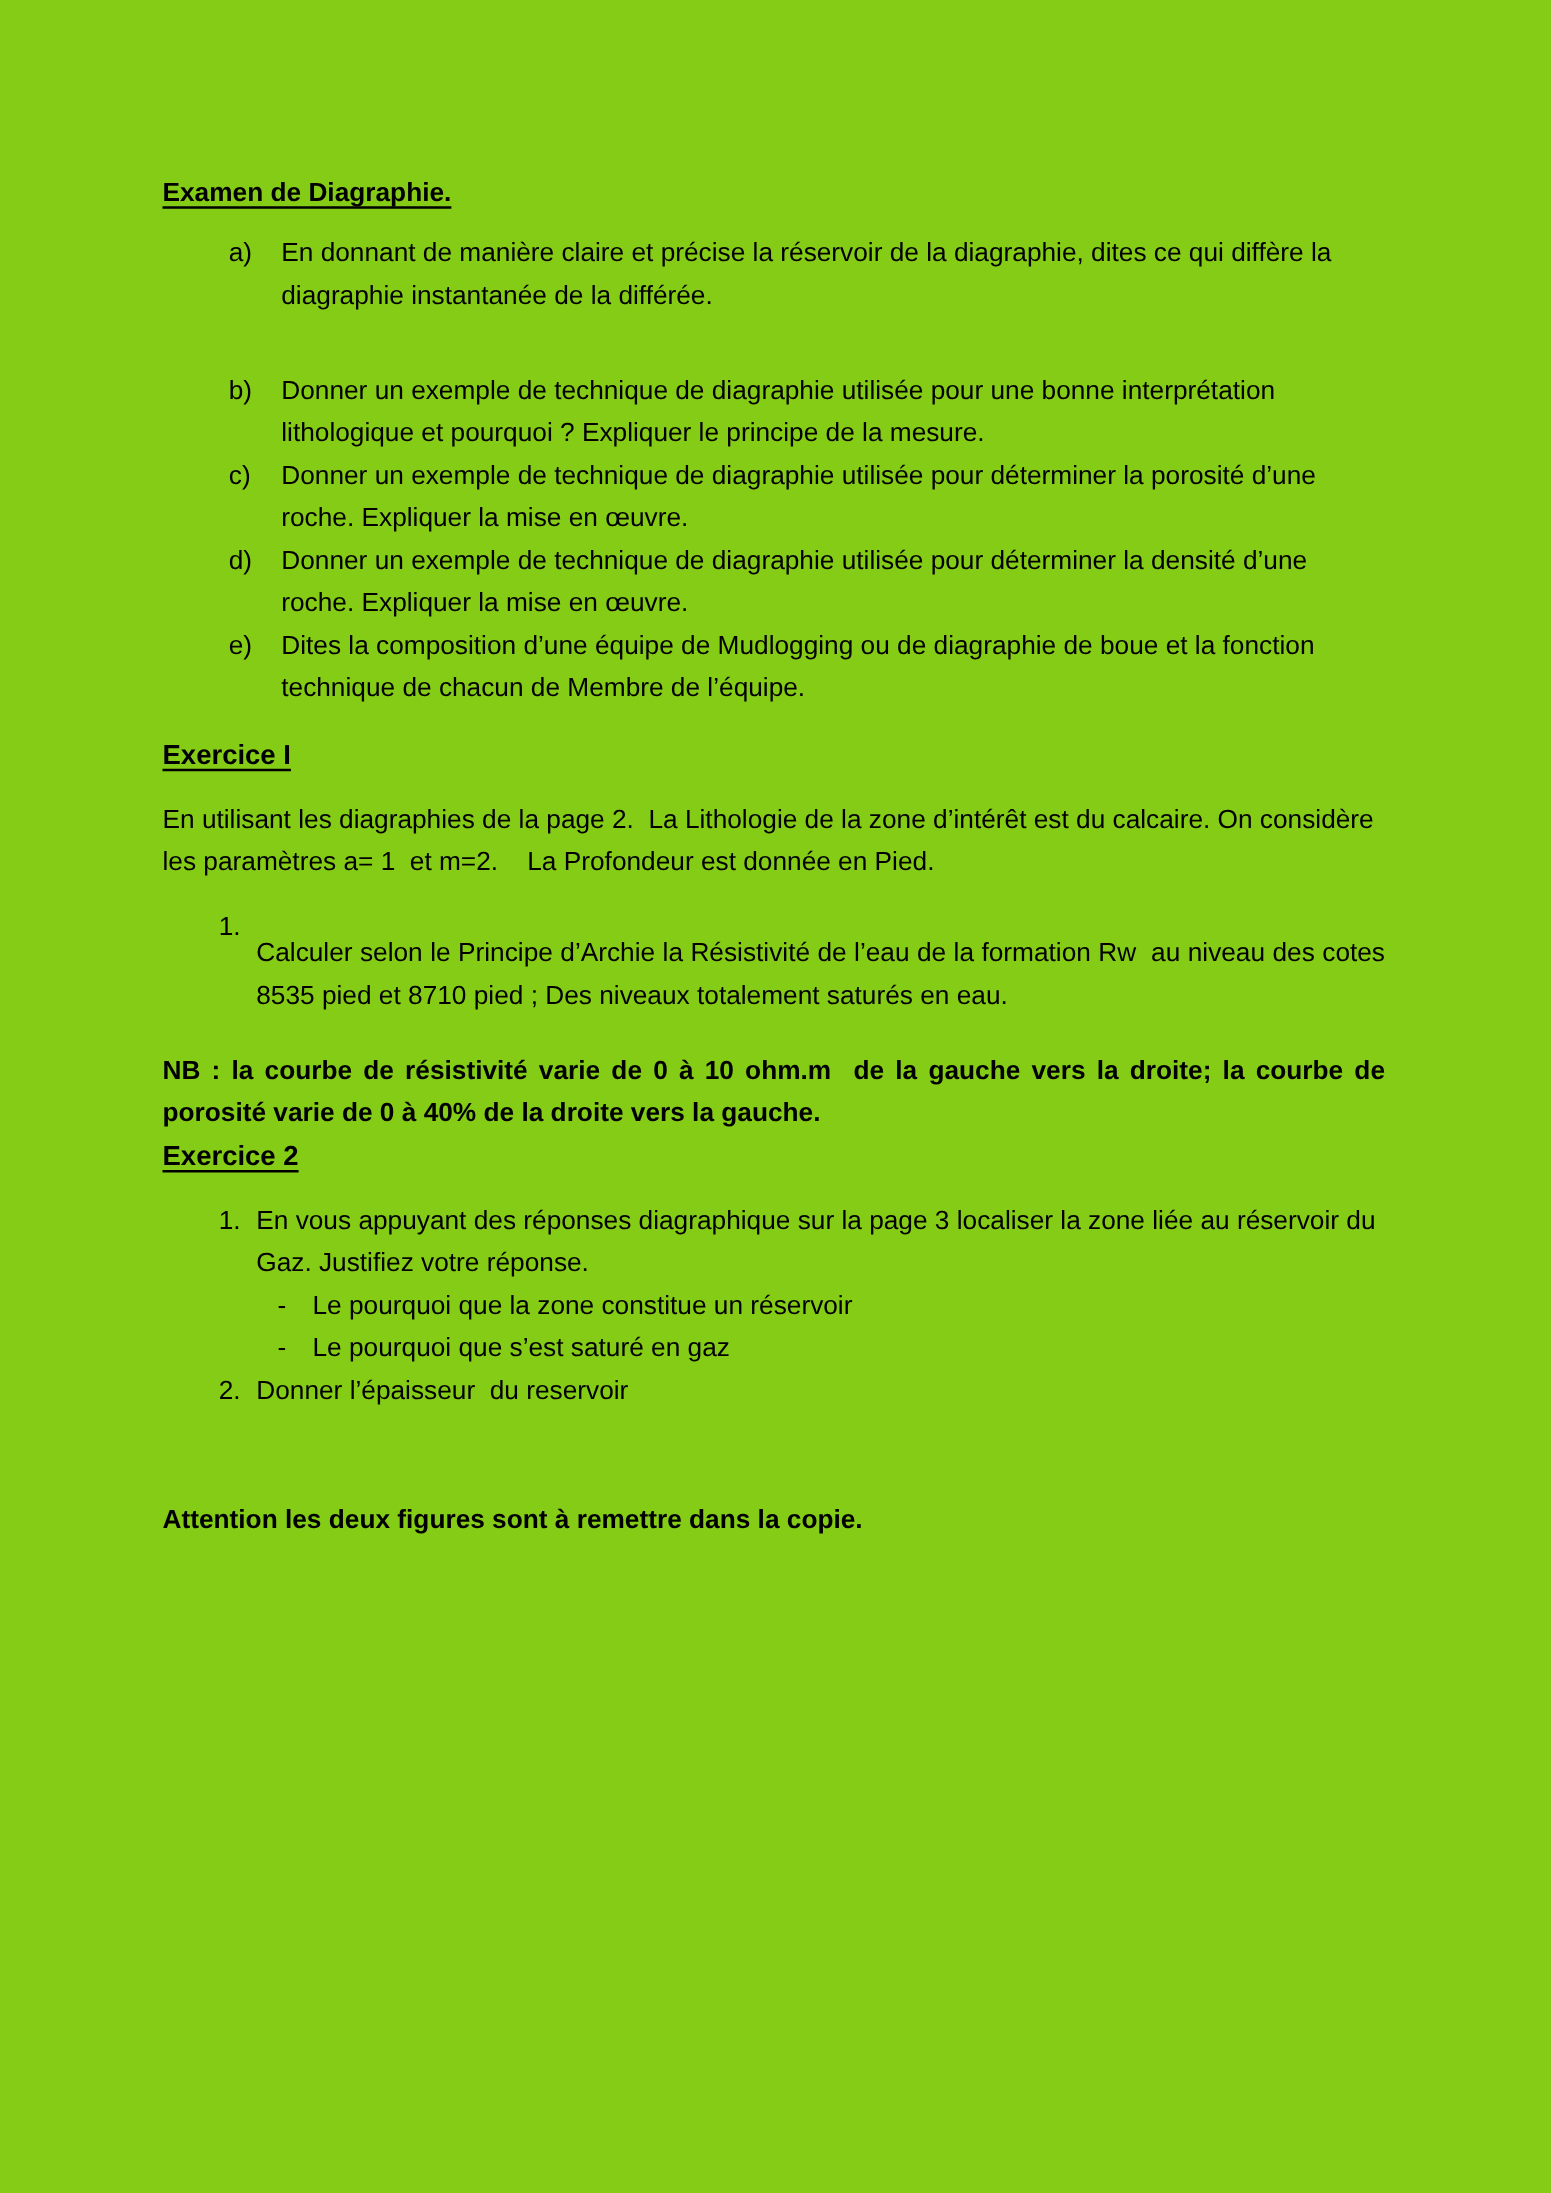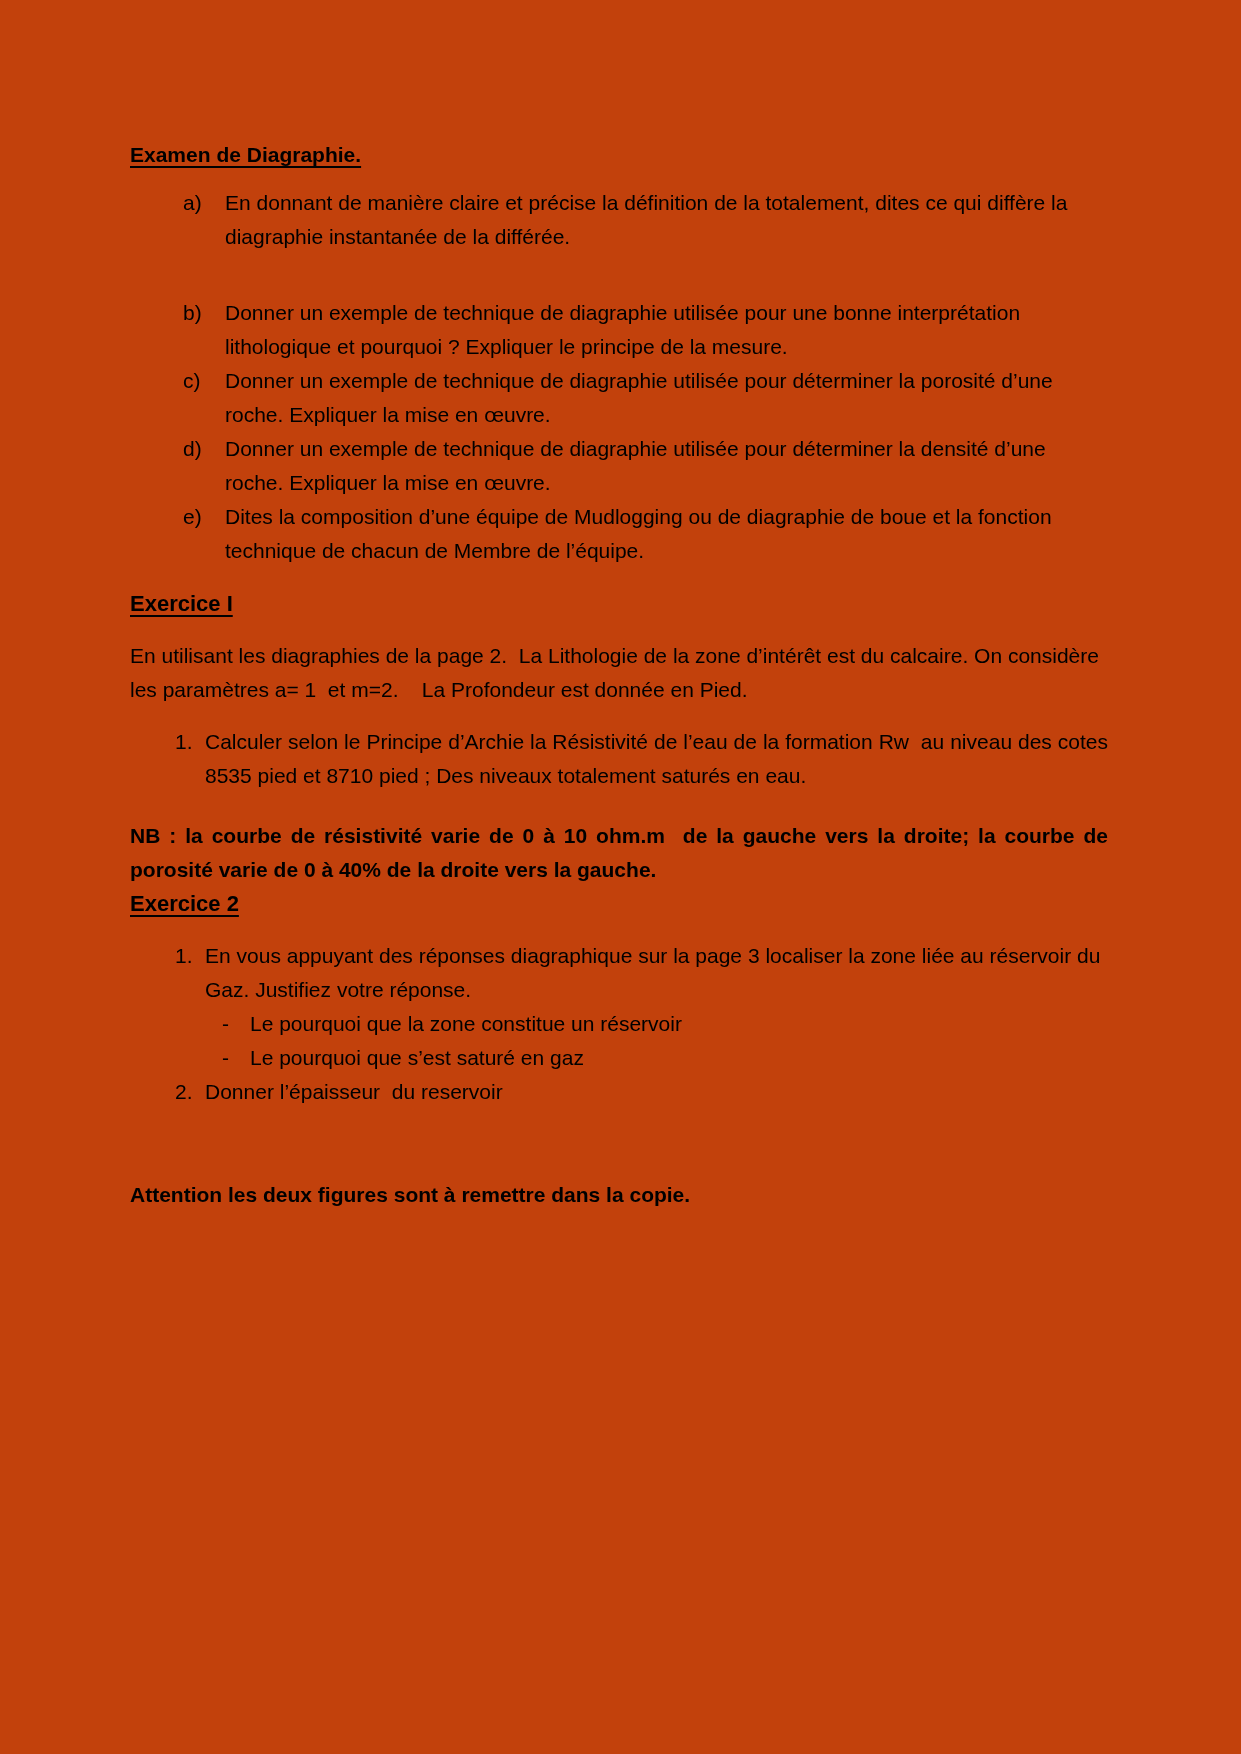--- a/index.html
+++ b/index.html
@@ -4,21 +4,21 @@
 <style>
   html, body {
     margin: 0;
     padding: 0;
     background: #ffffff;
   }
   .page {
     box-sizing: border-box;
     width: 1241px;
     height: 1754px;
-    background: #c2410c;
+    background: #84cc16;
     color: #000000;
     font-family: "Liberation Sans", sans-serif;
     font-size: 21px;
     line-height: 34px;
     padding: 138px 133px 60px 130px;
     overflow: hidden;
   }
   p, h1, h2 { margin: 0; white-space: pre-wrap; }
   .title {
     font-size: 21px;
@@ -39,36 +39,36 @@
   .alpha-item { margin-left: 53px; }
   .alpha-item .li-label { flex: 0 0 42px; }
   .num-item { margin-left: 45px; }
   .num-item .li-label { flex: 0 0 30px; }
   .dash-item { margin-left: 92px; }
   .dash-item .li-label { flex: 0 0 28px; }
   .gap-after { margin-bottom: 42px; }
   .alpha-list { margin-bottom: 19px; }
   .intro-para { margin-bottom: 18px; }
   .ex1-item { margin-bottom: 26px; }
-  .ex1-item .li-text { text-align: justify; }
+  .ex1-item .li-text { text-align: justify; margin-top: 21px; }
   .nb-note { font-weight: bold; text-align: justify; }
   .ex2-list { margin-bottom: 69px; }
   .footer-note { font-weight: bold; margin-top: 36px; }
 </style>
 </head>
 <body>
 
 <div class="page">
 
   <h1 class="title">Examen de Diagraphie.</h1>
 
   <div class="alpha-list">
     <div class="li alpha-item gap-after">
       <span class="li-label">a)</span>
-      <span class="li-text">En donnant de manière claire et précise la définition de la totalement, dites ce qui diffère la diagraphie instantanée de la différée.</span>
+      <span class="li-text">En donnant de manière claire et précise la réservoir de la diagraphie, dites ce qui diffère la diagraphie instantanée de la différée.</span>
     </div>
     <div class="li alpha-item">
       <span class="li-label">b)</span>
       <span class="li-text">Donner un exemple de technique de diagraphie utilisée pour une bonne interprétation lithologique et pourquoi ? Expliquer le principe de la mesure.</span>
     </div>
     <div class="li alpha-item">
       <span class="li-label">c)</span>
       <span class="li-text">Donner un exemple de technique de diagraphie utilisée pour déterminer la porosité d’une roche. Expliquer la mise en œuvre.</span>
     </div>
     <div class="li alpha-item">

